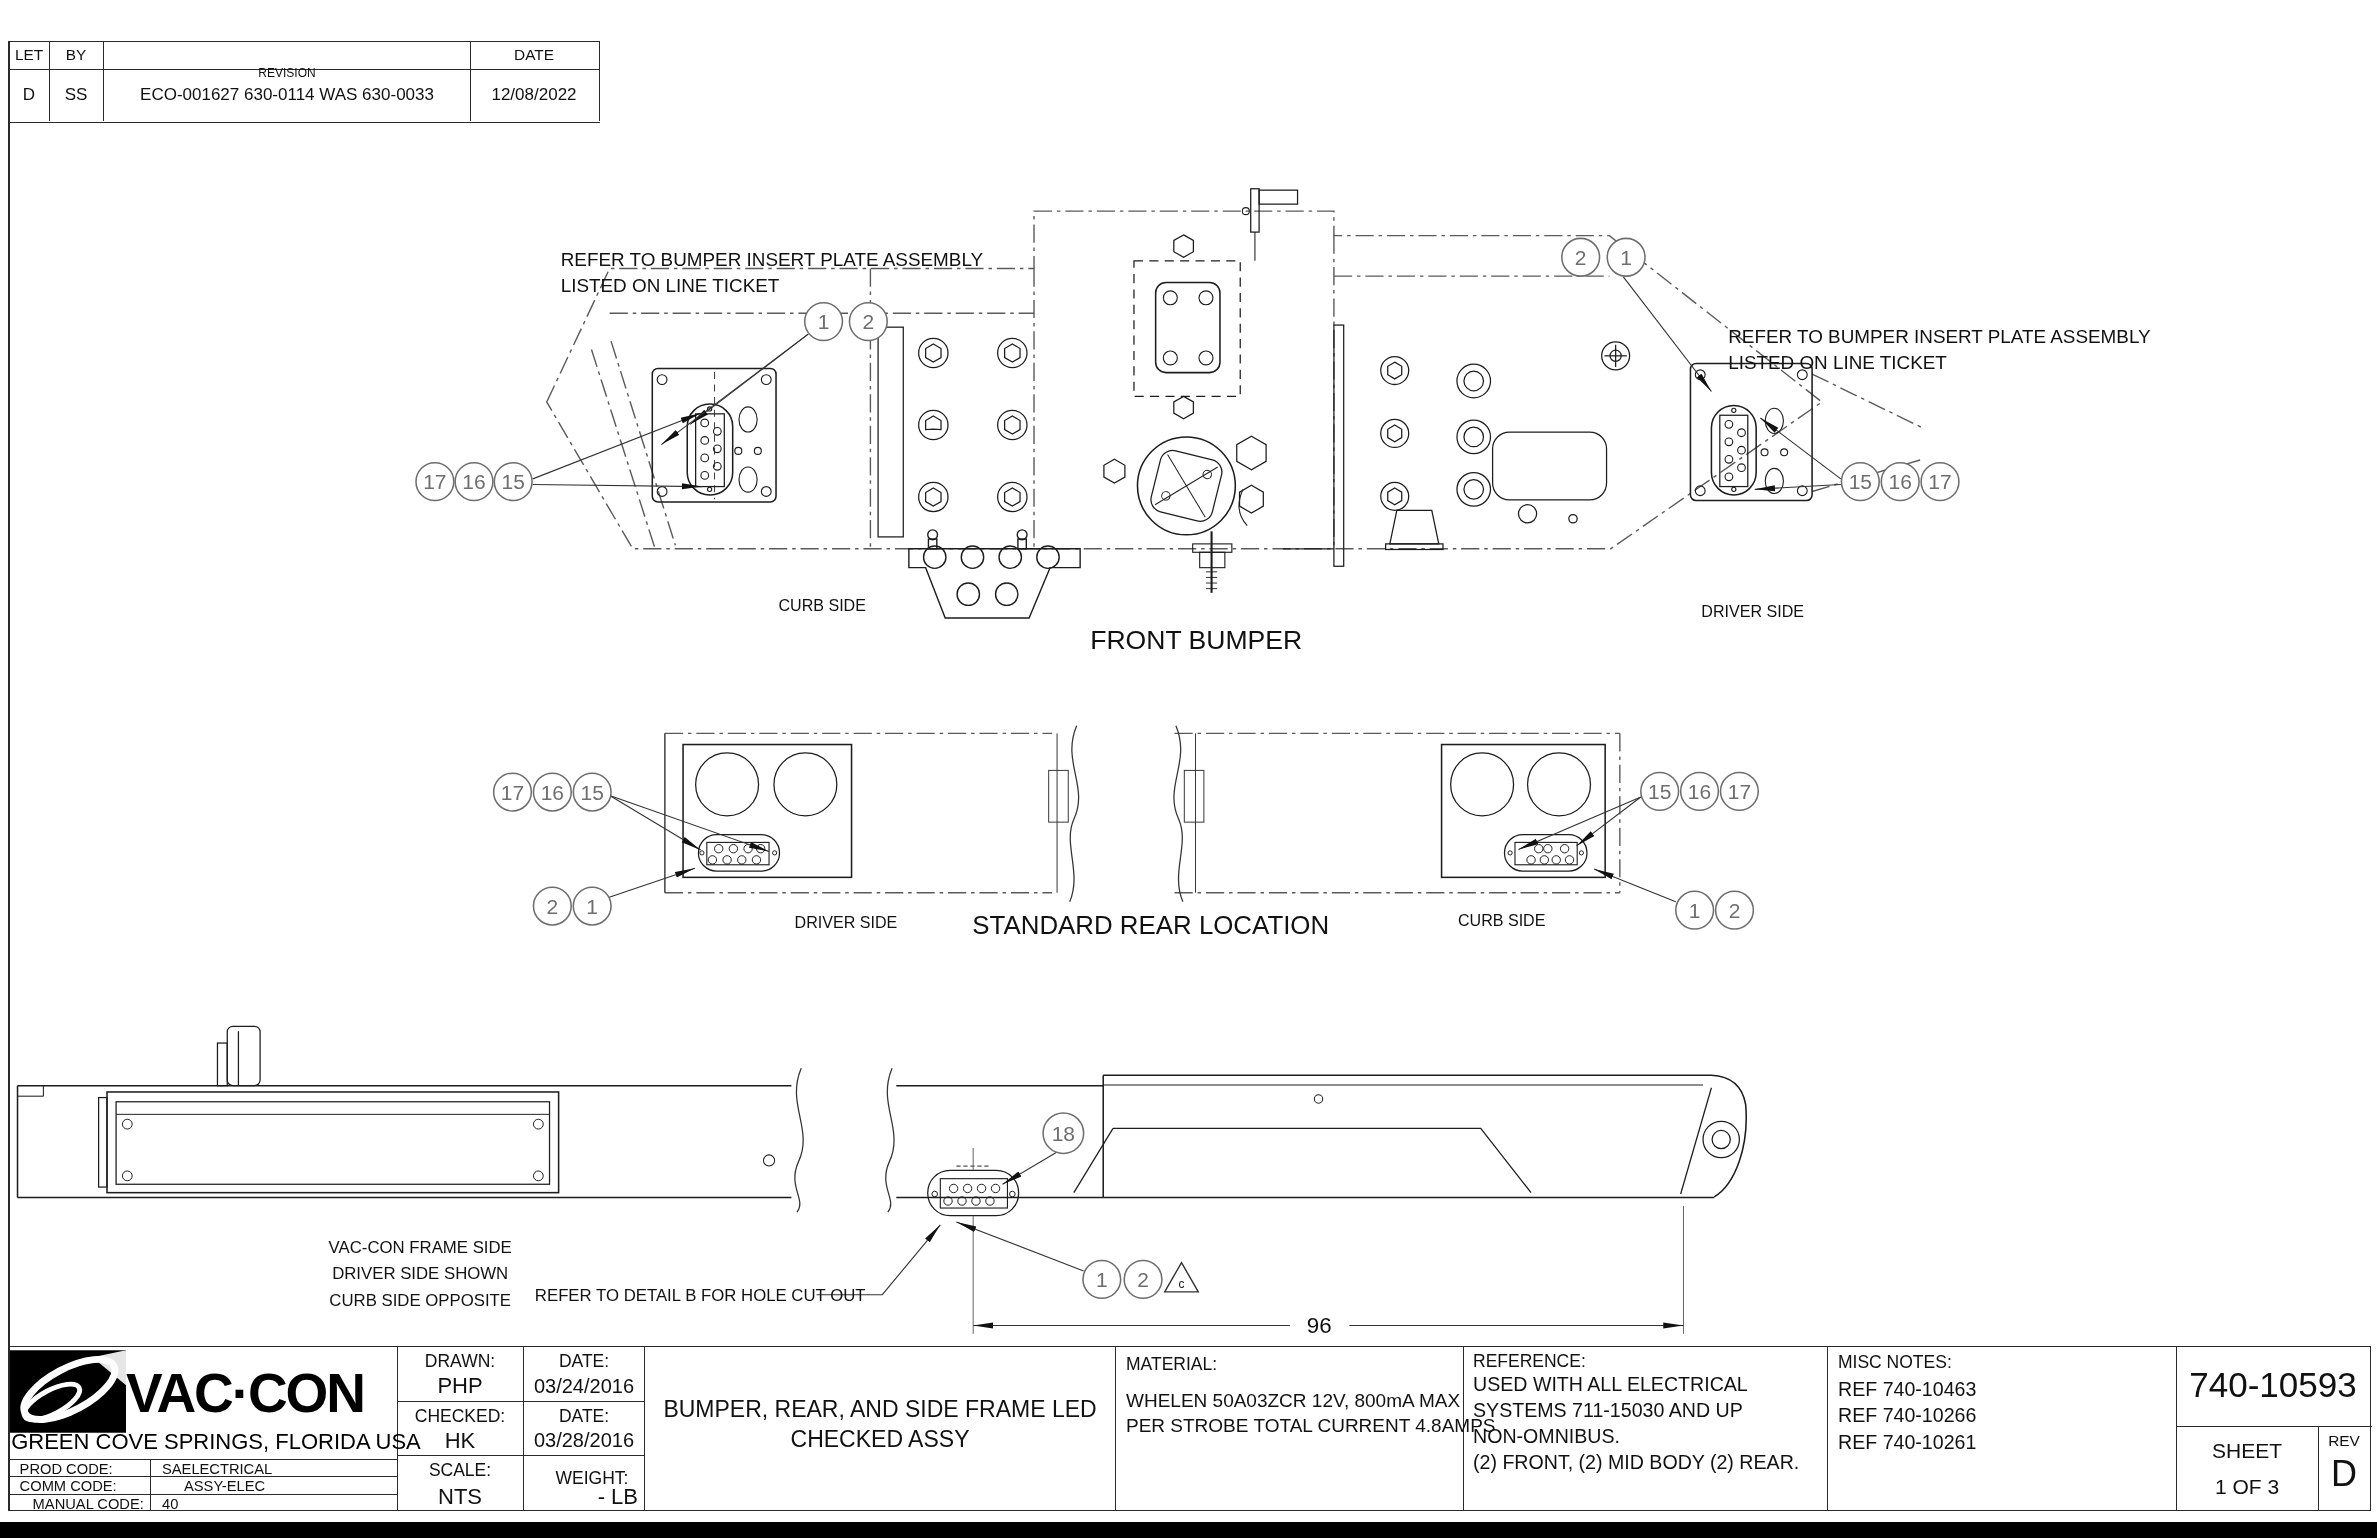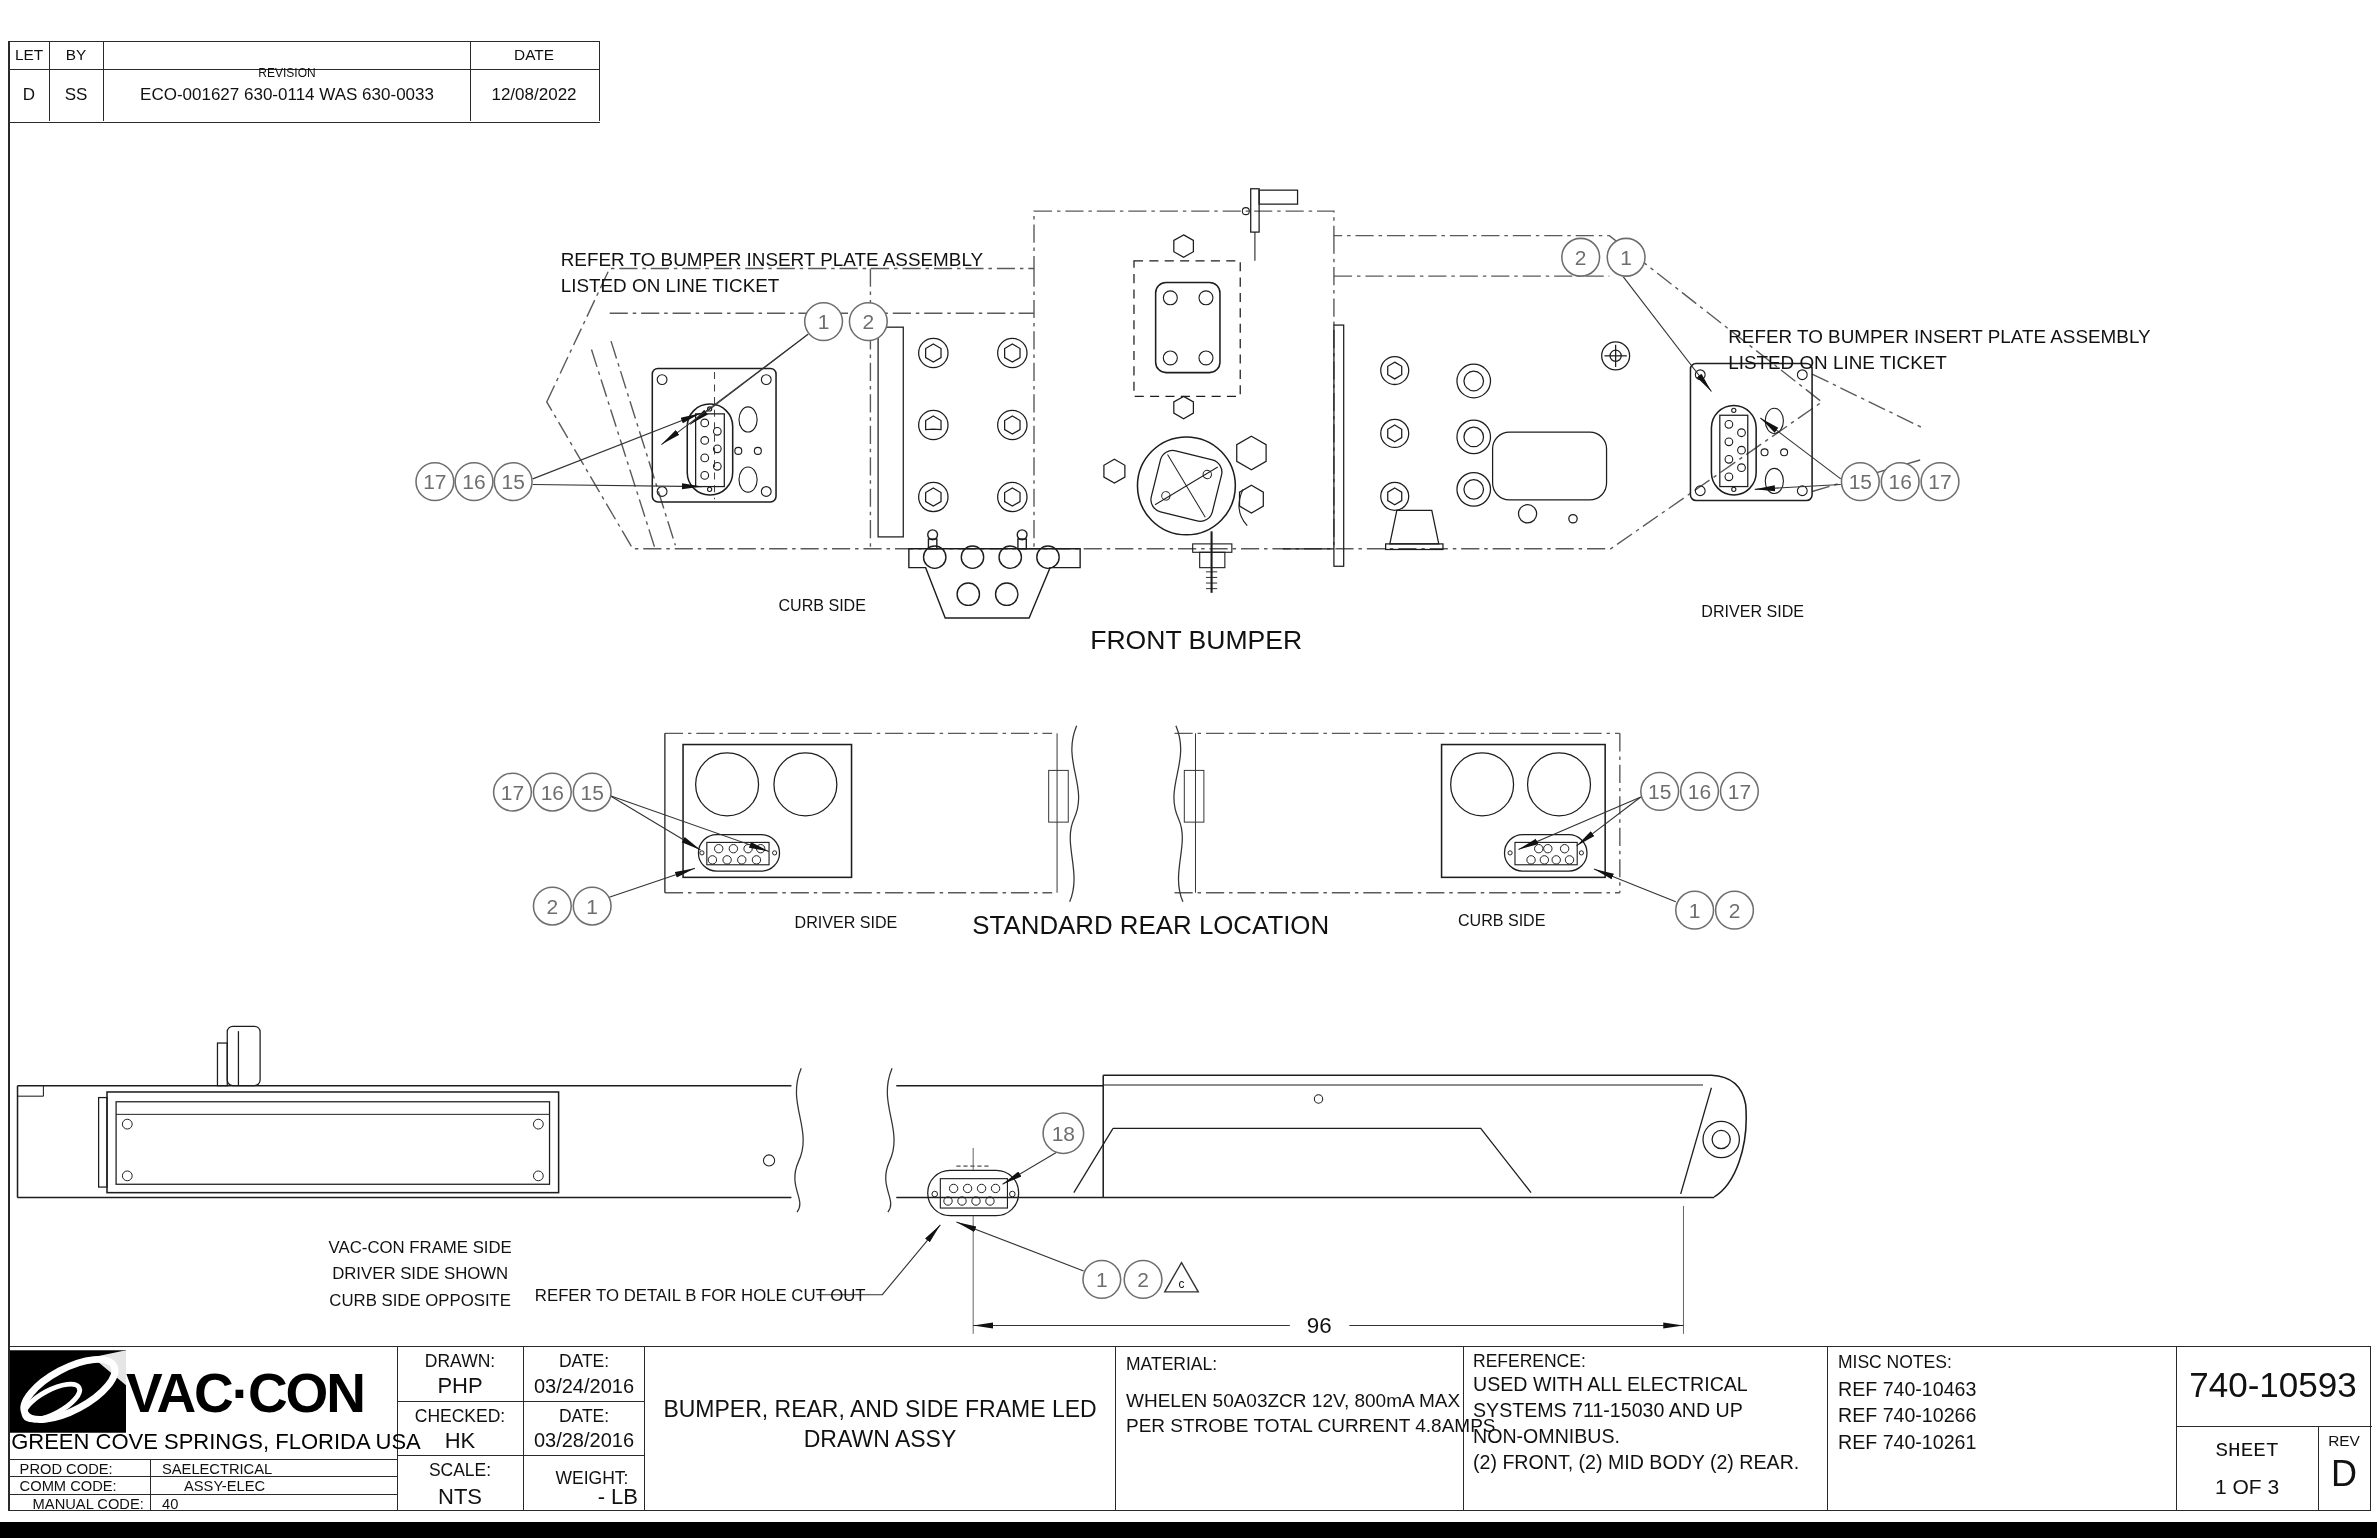--- a/index.html
+++ b/index.html
@@ -560,39 +560,39 @@
   <span class="t tc lbl" style="left:460px;top:1406px;">CHECKED:</span>
   <span class="t tc val" style="left:460px;top:1428px;">HK</span>
   <span class="t tc lbl" style="left:584px;top:1406px;">DATE:</span>
   <span class="t tc" style="left:584px;top:1429px;font-size:20px;">03/28/2016</span>
   <span class="t tc lbl" style="left:460px;top:1460px;">SCALE:</span>
   <span class="t tc val" style="left:460px;top:1484px;">NTS</span>
   <span class="t tc lbl" style="left:592px;top:1460px;margin-top:8px;">WEIGHT:</span>
   <span class="t" style="left:523px;top:1484px;width:115px;text-align:right;font-size:22px;">- LB</span>
 
   <span class="t tc" style="left:880px;top:1396px;font-size:23px;">BUMPER, REAR, AND SIDE FRAME LED</span>
-  <span class="t tc" style="left:880px;top:1426px;font-size:23px;">DRAWN ASSY</span>
+  <span class="t tc" style="left:880px;top:1426px;font-size:23px;">CHECKED ASSY</span>
 
   <span class="t lbl" style="left:1126px;top:1354px;">MATERIAL:</span>
   <span class="t" style="left:1126px;top:1390px;font-size:19px;">WHELEN 50A03ZCR 12V, 800mA MAX</span>
   <span class="t" style="left:1126px;top:1415px;font-size:19px;">PER STROBE TOTAL CURRENT 4.8AMPS</span>
 
   <span class="t lbl" style="left:1473px;top:1351px;">REFERENCE:</span>
   <span class="t" style="left:1473px;top:1373px;font-size:19.6px;">USED WITH ALL ELECTRICAL</span>
   <span class="t" style="left:1473px;top:1399px;font-size:19.6px;">SYSTEMS 711-15030 AND UP</span>
   <span class="t" style="left:1473px;top:1425px;font-size:19.6px;">NON-OMNIBUS.</span>
   <span class="t" style="left:1473px;top:1451px;font-size:19.6px;">(2) FRONT, (2) MID BODY (2) REAR.</span>
 
   <span class="t lbl" style="left:1838px;top:1352px;">MISC NOTES:</span>
   <span class="t" style="left:1838px;top:1378px;font-size:19.6px;">REF 740-10463</span>
   <span class="t" style="left:1838px;top:1404px;font-size:19.6px;">REF 740-10266</span>
   <span class="t" style="left:1838px;top:1431px;font-size:19.6px;">REF 740-10261</span>
 
   <span class="t tc" style="left:2273px;top:1365px;font-size:35px;">740-10593</span>
-  <span class="t tc" style="left:2247px;top:1439px;font-size:21px;font-family:Liberation Mono, monospace;">SHEET</span>
+  <span class="t tc" style="left:2247px;top:1439px;font-size:21px;">SHEET</span>
   <span class="t tc" style="left:2247px;top:1475px;font-size:21px;">1 OF 3</span>
   <span class="t tc" style="left:2344px;top:1432px;font-size:15.4px;">REV</span>
   <span class="t tc" style="left:2344px;top:1453px;font-size:36px;">D</span>
 </div>
 
 <div class="bar"></div>
 
 </div>
 
 

